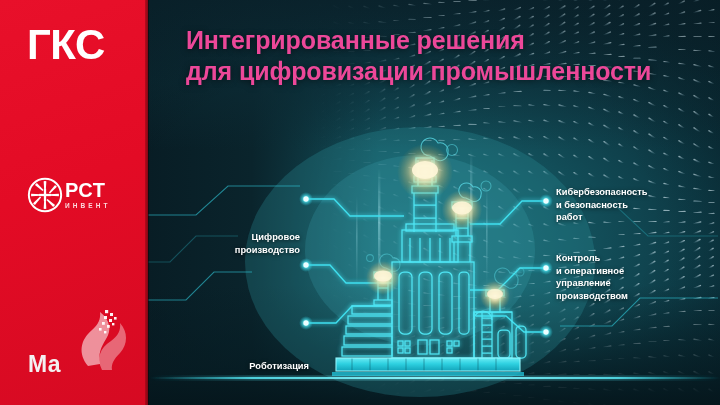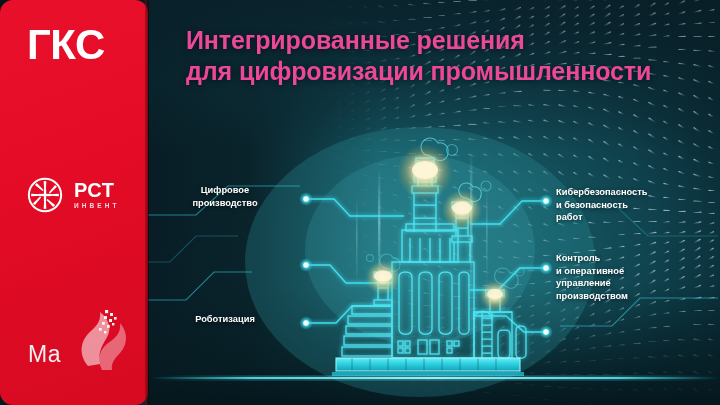--- a/index.html
+++ b/index.html
@@ -36,72 +36,71 @@
   }
   .bg-bottom{
     position:absolute;left:148px;bottom:0;right:0;height:120px;
     background:linear-gradient(180deg,rgba(6,28,35,0) 0%,rgba(6,27,34,.75) 70%,rgba(5,22,28,.95) 100%);
   }
 
   
   .red-panel{
     position:absolute;left:0;top:0;width:148px;height:405px;
     background:linear-gradient(160deg,#e8102a 0%,#e30b25 45%,#d60a22 100%);
-    border-radius:13px;
   }
   .red-edge{
     position:absolute;left:145px;top:0;width:4px;height:405px;
     background:linear-gradient(90deg,rgba(150,6,20,.55),rgba(0,0,0,.5));
   }
 
   .logo-gks{
     position:absolute;left:27px;top:24px;
     color:#fff;font-size:42px;font-weight:bold;letter-spacing:-0.5px;
     line-height:1;font-family:"Liberation Sans",sans-serif;
   }
 
   .logo-rst{
     position:absolute;left:26px;top:176px;
-    display:flex;align-items:center;gap:10px;
+    display:flex;align-items:center;gap:1px;
   }
   .rst-mark{width:38px;height:38px;flex:none;}
   .rst-words{display:flex;flex-direction:column;align-items:flex-start;}
   .rst-main{color:#fff;font-size:20px;font-weight:bold;letter-spacing:.5px;line-height:1;}
   .rst-sub{color:#fbd9dd;font-size:6.5px;font-weight:bold;letter-spacing:3.1px;line-height:1;margin-top:3px;}
 
   .logo-ma{
     position:absolute;left:28px;top:306px;width:108px;height:72px;
   }
   .ma-text{
-    position:absolute;left:0;bottom:12px;color:#f3f0f1;
-    font-size:23px;font-weight:normal;line-height:1;letter-spacing:.5px;
+    position:absolute;left:0;bottom:2px;color:#f3f0f1;
+    font-size:23px;font-weight:bold;line-height:1;letter-spacing:.5px;
   }
   .ma-art{position:absolute;left:40px;top:0;}
 
   
   .headline{
     position:absolute;left:186px;top:25px;width:500px;
     color:#ec4899;font-size:25px;font-weight:bold;line-height:1.22;
     letter-spacing:-0.1px;
     text-shadow:0 1px 6px rgba(0,0,0,.55);
   }
   .headline .l2{display:block;}
 
   
   .label{
     position:absolute;color:#ffffff;font-size:9.3px;font-weight:bold;
     line-height:1.35;text-shadow:0 1px 4px rgba(0,0,0,.7);
     white-space:pre-line;
   }
-  .label.left{text-align:center;}
+  .label.left{text-align:right;margin-top:47px;}
   .label.right{text-align:left;}
 
   .lbl-1{left:150px;top:184px;width:150px;}
   .lbl-2{left:150px;top:252px;width:150px;}
-  .lbl-3{left:150px;top:313px;width:150px;}
+  .lbl-3{left:150px;top:313px;width:128px;padding-left:31px;}
   .lbl-4{left:556px;top:186px;width:160px;}
   .lbl-5{left:556px;top:252px;width:160px;}
   .lbl-6{left:556px;top:324px;width:160px;}
 
   
   .art{position:absolute;left:0;top:0;width:720px;height:405px;}
   .art svg{display:block;}
 </style>
 </head>
 <body>

